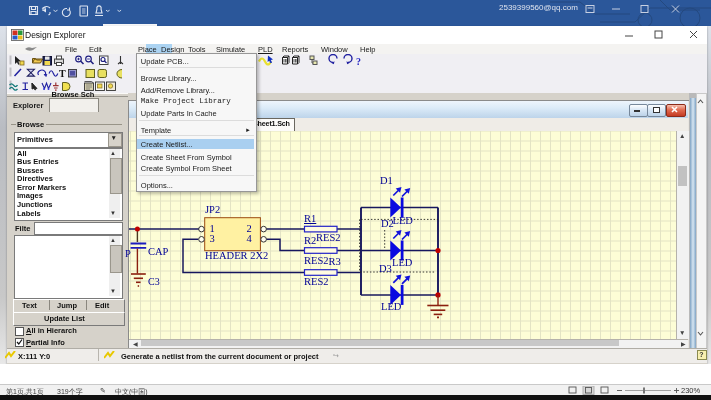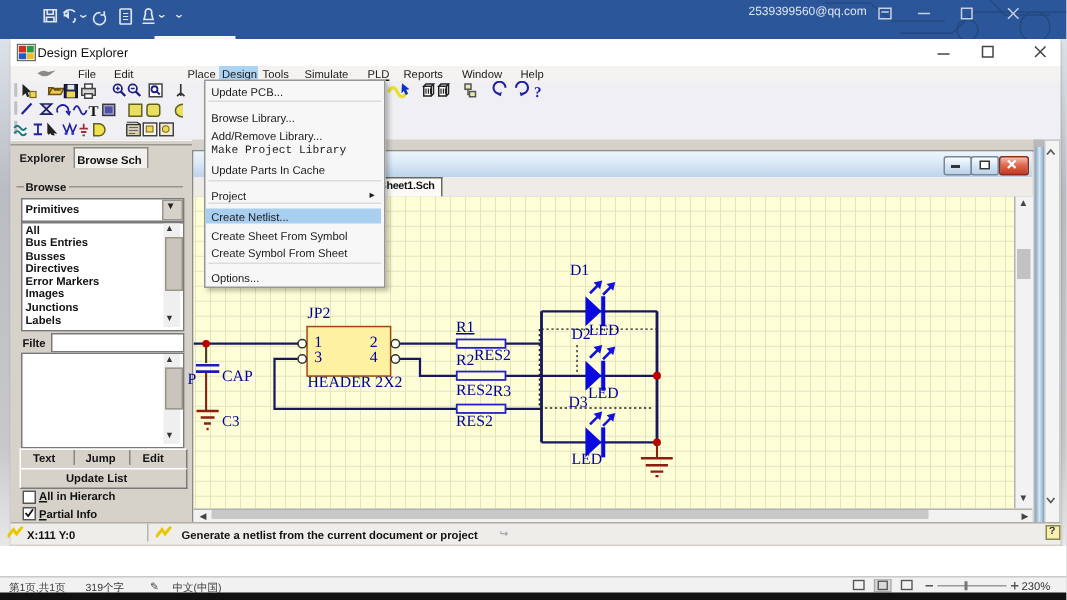--- a/index.html
+++ b/index.html
@@ -70,21 +70,21 @@
       <rect x="38" y="1" width="7" height="7"></rect>
       <path d="M73 1 l7 7 m0 -7 l-7 7"></path>
     </g>
   </svg>
 
   <div class="abs" style="left:7px;top:44px;width:700px;height:9.5px;background:#f4f3f1;"></div>
   <svg class="abs" style="left:24px;top:46px;" width="14" height="6" viewBox="0 0 14 6">
       <path d="M1 3 Q4 0 8 2 L13 1 L9 4 Q5 6 1 3 z" fill="#8a8a8a"></path>
     </svg>
   <div class="abs" style="left:146.3px;top:44px;width:25.6px;height:9.5px;background:#abd3f2;"></div>
-  <div class="abs" style="left:0;top:45px;width:563px;height:9px;font-size:7.5px;color:#1a1a1a;">
+  <div class="abs" style="left:13px;top:45px;width:563px;height:9px;font-size:7.5px;color:#1a1a1a;">
     <span class="abs" style="left:52px;">File</span>
     <span class="abs" style="left:76px;">Edit</span>
     <span class="abs" style="left:100px;margin-top:32px;">View</span>
     <span class="abs" style="left:125px;">Place</span>
     <span class="abs" style="left:148px;">Design</span>
     <span class="abs" style="left:175px;">Tools</span>
     <span class="abs" style="left:203px;">Simulate</span>
     <span class="abs" style="left:245px;text-decoration:underline;">PLD</span>
     <span class="abs" style="left:269px;">Reports</span>
     <span class="abs" style="left:308px;">Window</span>
@@ -190,21 +190,21 @@
         <circle cx="110.5" cy="86" r="2.2" fill="#f0d850" stroke="#806820" stroke-width="0.7"></circle>
       </g>
     </g>
   </svg>
 
   <div class="abs" style="left:7px;top:93px;width:121px;height:255px;background:#d6d2ca;border-top:1px solid #fbfaf8;"></div>
 
   <div class="abs" style="left:7px;top:96px;width:121px;height:1px;background:#9a978f;"></div>
   <div class="abs b" style="left:13px;top:100.5px;font-size:7.5px;color:#1a1a1a;">Explorer</div>
   <div class="abs" style="left:48.5px;top:97.5px;width:48px;height:13.5px;background:#f2f0ec;border:1px solid #8a877f;border-bottom:none;"></div>
-  <div class="abs b" style="left:51.5px;top:102px;font-size:7.5px;color:#111;">Browse Sch</div>
+  <div class="abs b" style="left:51.5px;top:90px;font-size:7.5px;color:#111;">Browse Sch</div>
 
   <div class="abs" style="left:11px;top:124px;width:5px;height:1px;background:#989488;"></div>
   <div class="abs" style="left:46px;top:124px;width:76px;height:1px;background:#989488;"></div>
   <div class="abs b" style="left:17px;top:119.5px;font-size:7.5px;color:#111;">Browse</div>
 
   <div class="abs" style="left:13.5px;top:131.5px;width:107px;height:14px;background:#ffffff;border:1px solid #7a7a7a;"></div>
   <div class="abs b" style="left:17px;top:134.5px;font-size:7.5px;color:#111;">Primitives</div>
   <div class="abs" style="left:108px;top:132.5px;width:11.5px;height:12px;background:#d6d2ca;border:1px solid #9a968c;"></div>
   <div class="abs" style="left:110.5px;top:134px;font-size:6.5px;color:#222;">▼</div>
 
@@ -409,21 +409,21 @@
 
   <div class="abs" style="left:136.3px;top:53px;width:119px;height:137.3px;background:#f7f7f7;border:1px solid #979797;box-shadow:2px 2px 3px rgba(0,0,0,0.25);z-index:50;"></div>
   <div class="abs" style="left:136.3px;top:53px;width:119px;z-index:51;font-size:7.5px;color:#1a1a1a;">
     <div class="abs" style="left:4.5px;top:3.5px;">Update PCB...</div>
     <div class="abs" style="left:3px;top:13.8px;width:115px;height:1px;background:#dcdcdc;"></div>
     <div class="abs" style="left:4.5px;top:21.4px;">Browse Library...</div>
     <div class="abs" style="left:4.5px;top:33.1px;">Add/Remove Library...</div>
     <div class="abs" style="left:4.5px;top:43.7px;font-family:Liberation Mono, monospace;">Make Project Library</div>
     <div class="abs" style="left:4.5px;top:55.7px;">Update Parts In Cache</div>
     <div class="abs" style="left:3px;top:67px;width:115px;height:1px;background:#dcdcdc;"></div>
-    <div class="abs" style="left:4.5px;top:72.6px;">Project</div>
+    <div class="abs" style="left:4.5px;top:72.6px;">Template</div>
     <div class="abs" style="left:110px;top:72.6px;font-size:7px;">▸</div>
     <div class="abs" style="left:3px;top:82.2px;width:115px;height:1px;background:#dcdcdc;"></div>
     <div class="abs" style="left:1px;top:85.6px;width:117px;height:10.2px;background:#a9cff0;"></div>
     <div class="abs" style="left:4.5px;top:87.3px;">Create Netlist...</div>
     <div class="abs" style="left:4.5px;top:100.3px;">Create Sheet From Symbol</div>
     <div class="abs" style="left:4.5px;top:111.3px;">Create Symbol From Sheet</div>
     <div class="abs" style="left:3px;top:122.2px;width:115px;height:1px;background:#dcdcdc;"></div>
     <div class="abs" style="left:4.5px;top:127.8px;">Options...</div>
   </div>
 

